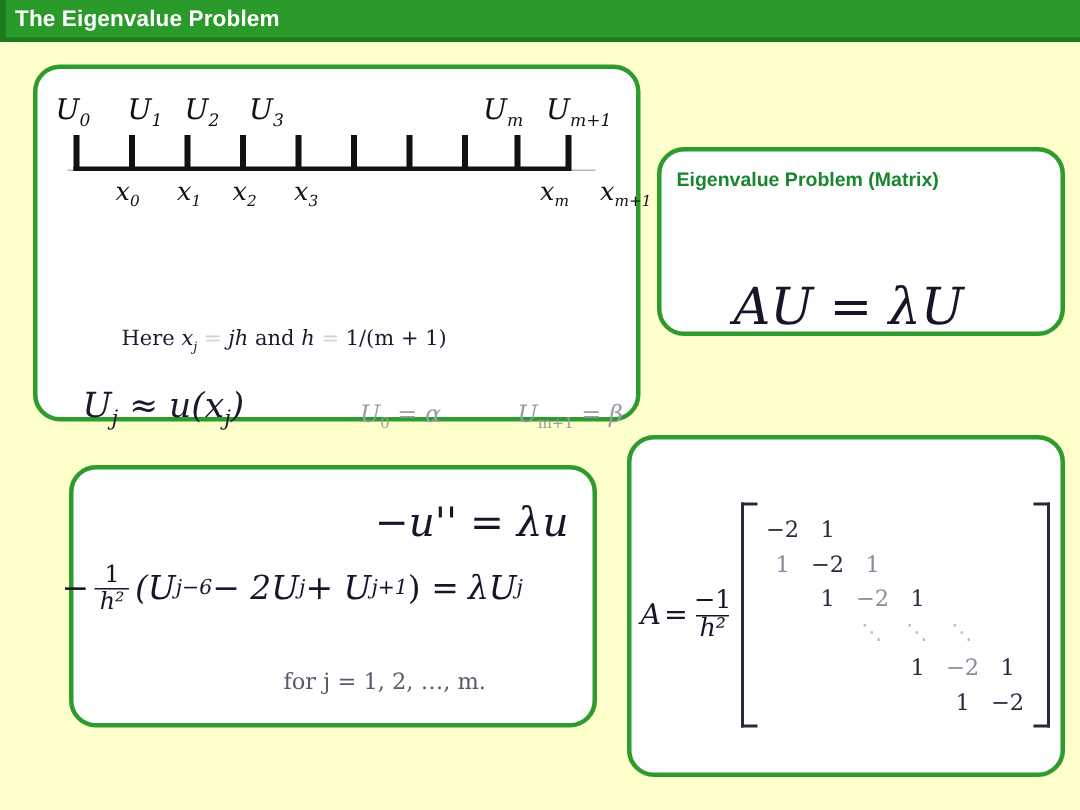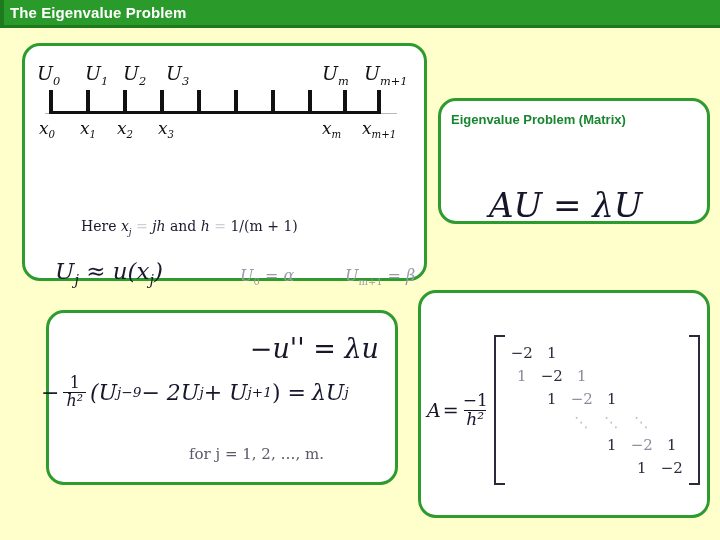--- a/index.html
+++ b/index.html
@@ -69,21 +69,21 @@
     padding-left: 44px;
   }
   .u-label, .x-label {
     position: absolute;
     font-family: "DejaVu Serif", serif;
     font-style: italic;
     color: #111111;
     white-space: nowrap;
   }
   .u-label { font-size: 19px; top: 16px; }
-  .x-label { font-size: 17px; top: 72px; }
+  .x-label { font-size: 17px; top: 72px; margin-left: 38px; }
   .u-label sub, .x-label sub {
     font-size: 0.6em;
     font-style: italic;
   }
   #axis-line {
     position: absolute;
     left: 20px;
     top: 67px;
     width: 352px;
     height: 1px;
@@ -352,21 +352,21 @@
 
   <div id="ode-line">−u'' = λu</div>
 
   <div id="fd-line">
     <span>−</span>
     <span class="frac">
       <span class="num">1</span>
       <span class="den" style="font-style:italic">h²</span>
     </span>
     <span style="font-style:italic">(U</span>
-      <sub class="math-sub" style="font-style:italic">j−9</sub>
+      <sub class="math-sub" style="font-style:italic">j−6</sub>
       <span style="font-style:italic"> − 2U</span>
       <sub class="math-sub" style="font-style:italic">j</sub>
       <span style="font-style:italic"> + U</span>
       <sub class="math-sub" style="font-style:italic">j+1</sub>
       <span>) =</span>
     <span style="font-style:italic; margin-left:6px">λU</span>
       <sub class="math-sub" style="font-style:italic">j</sub>
   </div>
 
   <div id="forj-line">for j = 1, 2,  …, m.</div>

